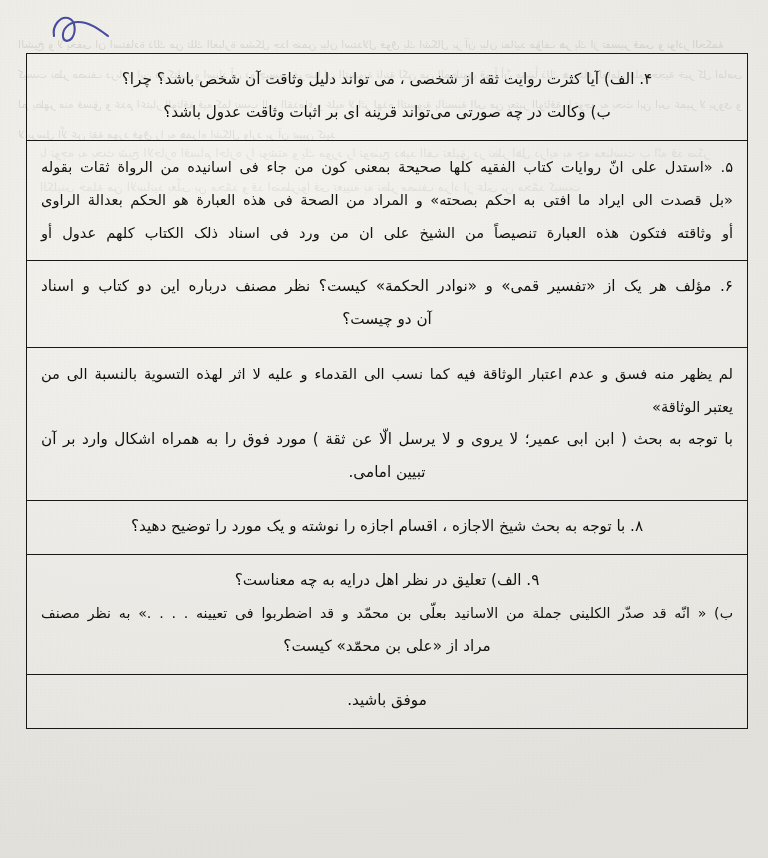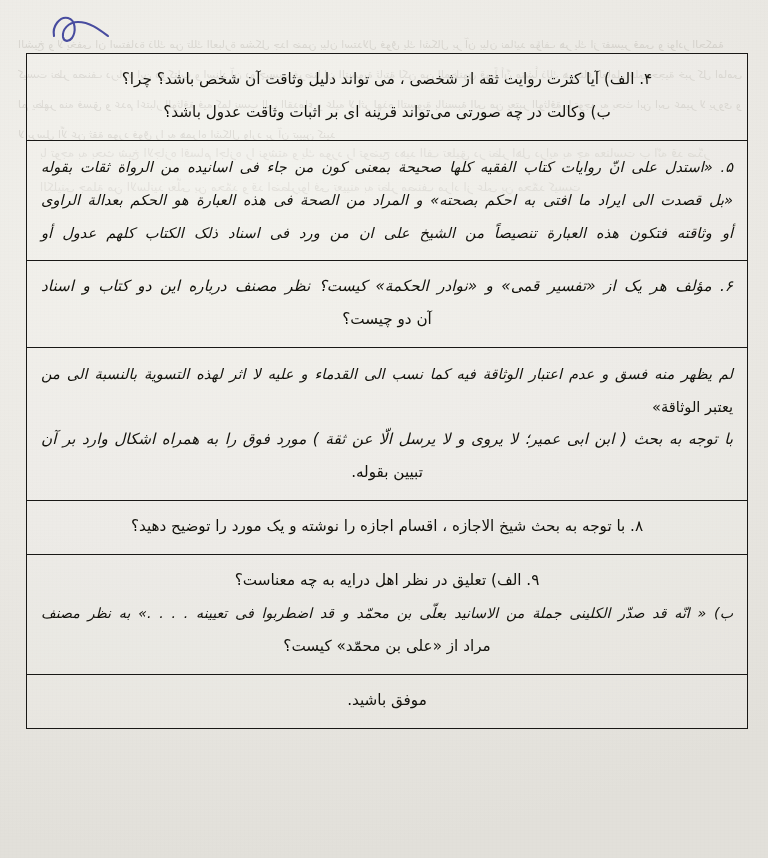--- a/index.html
+++ b/index.html
@@ -97,21 +97,21 @@
     font-family: "DejaVu Sans", sans-serif;
     color: #16150f;
     font-size: 15.2px;
     line-height: 33px;
     direction: rtl;
     text-align: right;
     white-space: nowrap;
     letter-spacing: .1px;
   }
   .line.center  { text-align: center; }
-  .line.justify { text-align: justify; text-align-last: justify; white-space: normal; font-style: italic; }
+  .line.justify { text-align: justify; text-align-last: justify; white-space: normal; }
   .line.left    { text-align: center; }
   .line.ar      { font-size: 14.6px; }
   .line.sm      { font-size: 14.2px; }
 
   
   #exam-table, #hand-mark { filter: contrast(1.04); }
 </style>
 </head>
 <body>
 
@@ -139,21 +139,21 @@
 
   <div class="qrow">
     <div class="line justify">۶. مؤلف هر یک از «تفسیر قمی» و «نوادر الحکمة» کیست؟ نظر مصنف درباره این دو کتاب و اسناد</div>
     <div class="line center">آن دو چیست؟</div>
   </div>
 
   <div class="qrow">
     <div class="line ar justify">لم یظهر منه فسق و عدم اعتبار الوثاقة فیه کما نسب الی القدماء و علیه لا اثر لهذه التسویة بالنسبة الی من</div>
     <div class="line ar">یعتبر الوثاقة»</div>
     <div class="line justify">با توجه به بحث ( ابن ابی عمیر؛ لا یروی و لا یرسل الّا عن ثقة ) مورد فوق را به همراه اشکال وارد بر آن</div>
-    <div class="line center">تبیین بقوله.</div>
+    <div class="line center">تبیین امامی.</div>
   </div>
 
   <div class="qrow">
     <div class="line center">۸. با توجه به بحث شیخ الاجازه ، اقسام اجازه را نوشته و یک مورد را توضیح دهید؟</div>
   </div>
 
   <div class="qrow">
     <div class="line center">۹. الف) تعلیق در نظر اهل درایه به چه معناست؟</div>
     <div class="line sm justify">ب) « انّه قد صدّر الکلینی جملة من الاسانید بعلّی بن محمّد و قد اضطربوا فی تعیینه . . . .» به نظر مصنف</div>
     <div class="line center">مراد از «علی بن محمّد» کیست؟</div>

